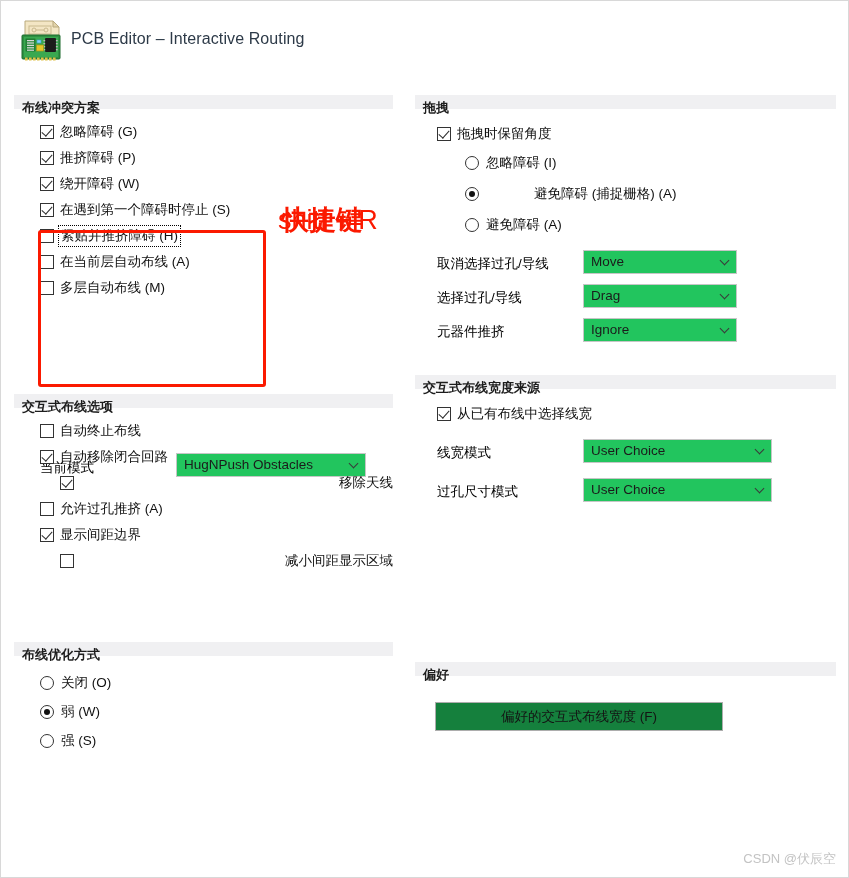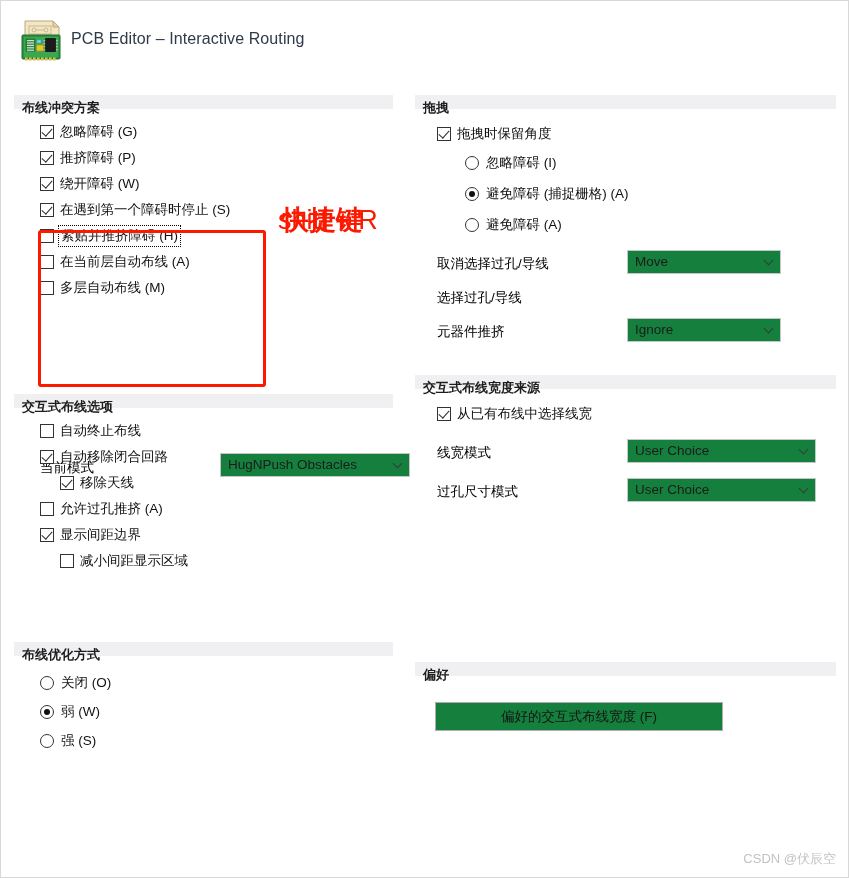--- a/index.html
+++ b/index.html
@@ -61,21 +61,21 @@
   
   .row {
     display: flex;
     align-items: center;
     height: 26px;
     padding-left: 26px;
     font-size: 13.5px;
     color: #111;
     white-space: nowrap;
   }
-  .row.indent { padding-left: 46px; }
+  .row.indent { padding-left: 46px; justify-content: space-between; }
 
   .cbox {
     width: 14px; height: 14px;
     border: 1px solid #333;
     background: #fff;
     margin-right: 6px;
     flex: none;
     position: relative;
   }
   .cbox.checked::after {
@@ -105,30 +105,29 @@
     background: #101010;
   }
   .lbl { display: inline-block; }
   .focusbox {
     outline: 1px dotted #000;
     outline-offset: 1px;
     padding: 0 1px;
   }
   .combo {
     position: relative;
-    background: #15803d;
+    background: #22c55e;
     border: 1px solid #c6c6c6;
     height: 24px;
     line-height: 22px;
     font-size: 13.5px;
     color: #1b1b1b;
     padding: 0 24px 0 7px;
     white-space: nowrap;
     overflow: hidden;
-    margin-left: 44px;
   }
   .combo .chev {
     position: absolute;
     right: 8px; top: 50%;
     width: 7px; height: 7px;
     margin-top: -5px;
     border: solid #3a3a3a;
     border-width: 0 1.3px 1.3px 0;
     transform: rotate(45deg);
   }
@@ -351,40 +350,44 @@
       <div class="row" style="padding-left:22px;">
         <span class="cbox checked"></span>
         <span class="lbl">拖拽时保留角度</span>
       </div>
 
       <div class="row" style="padding-left:50px; height:31px;">
         <span class="radio"></span>
         <span class="lbl">忽略障碍 (I)</span>
       </div>
 
-      <div class="row" style="padding-left:50px; height:31px;">
+      <div class="row" style="padding-left:50px; height:31px;gap:48px;">
         <span class="radio on"></span>
         <span class="lbl">避免障碍 (捕捉栅格) (A)</span>
       </div>
 
       <div class="row" style="padding-left:50px; height:31px;">
         <span class="radio"></span>
         <span class="lbl">避免障碍 (A)</span>
       </div>
 
       <div class="r-field" style="margin-top:8px;">
         <span class="flabel">取消选择过孔/导线</span>
         <div class="combo">
           <span>Move</span>
           <span class="chev"></span>
         </div>
       </div>
 
       <div class="r-field">
         <span class="flabel">选择过孔/导线</span>
+        <div class="combo">
+          <span>Drag</span>
+          <span class="chev"></span>
+        </div>
       </div>
 
       <div class="r-field">
         <span class="flabel">元器件推挤</span>
         <div class="combo">
           <span>Ignore</span>
           <span class="chev"></span>
         </div>
       </div>
     </div>

